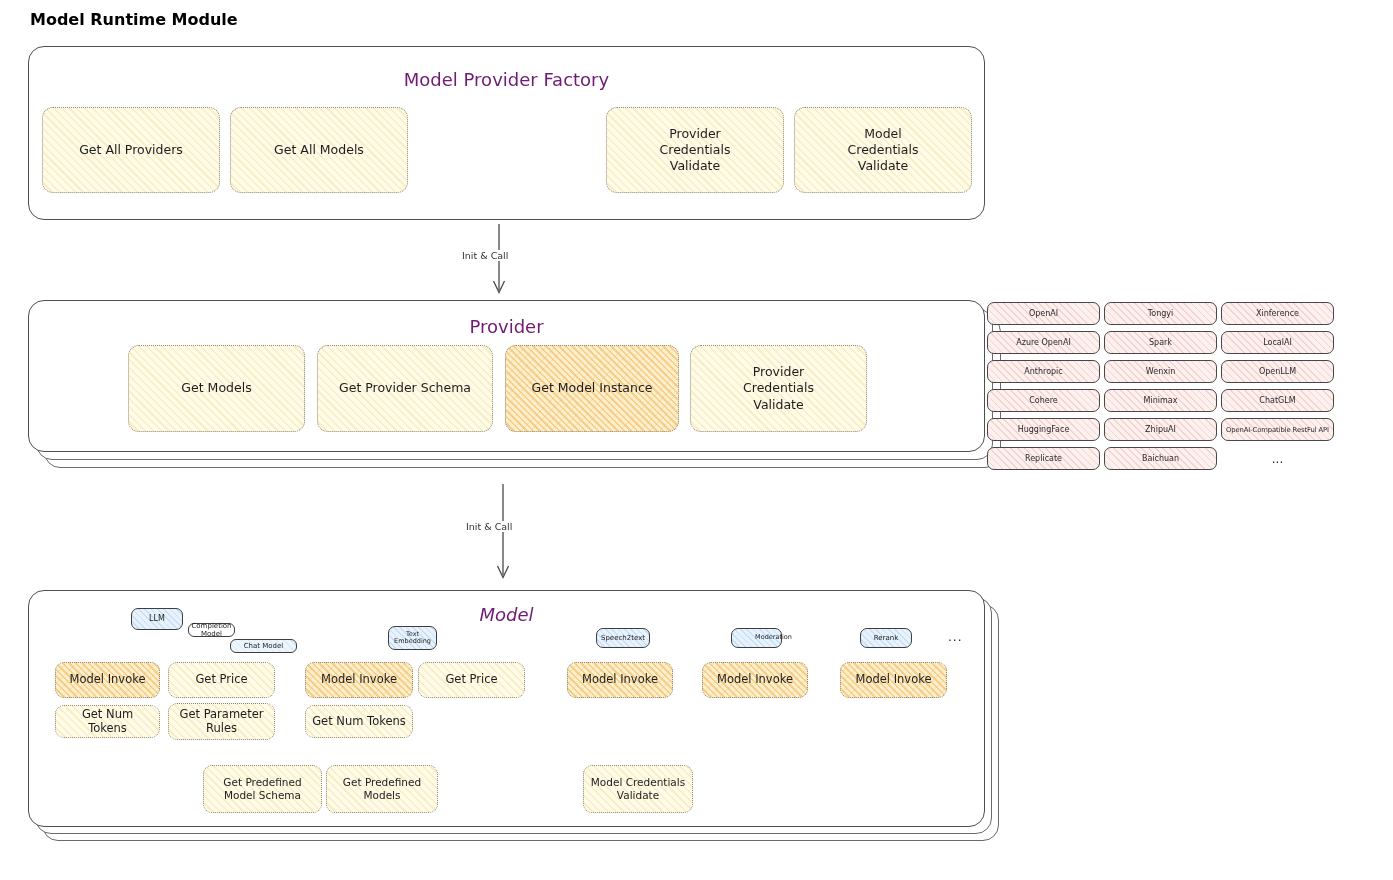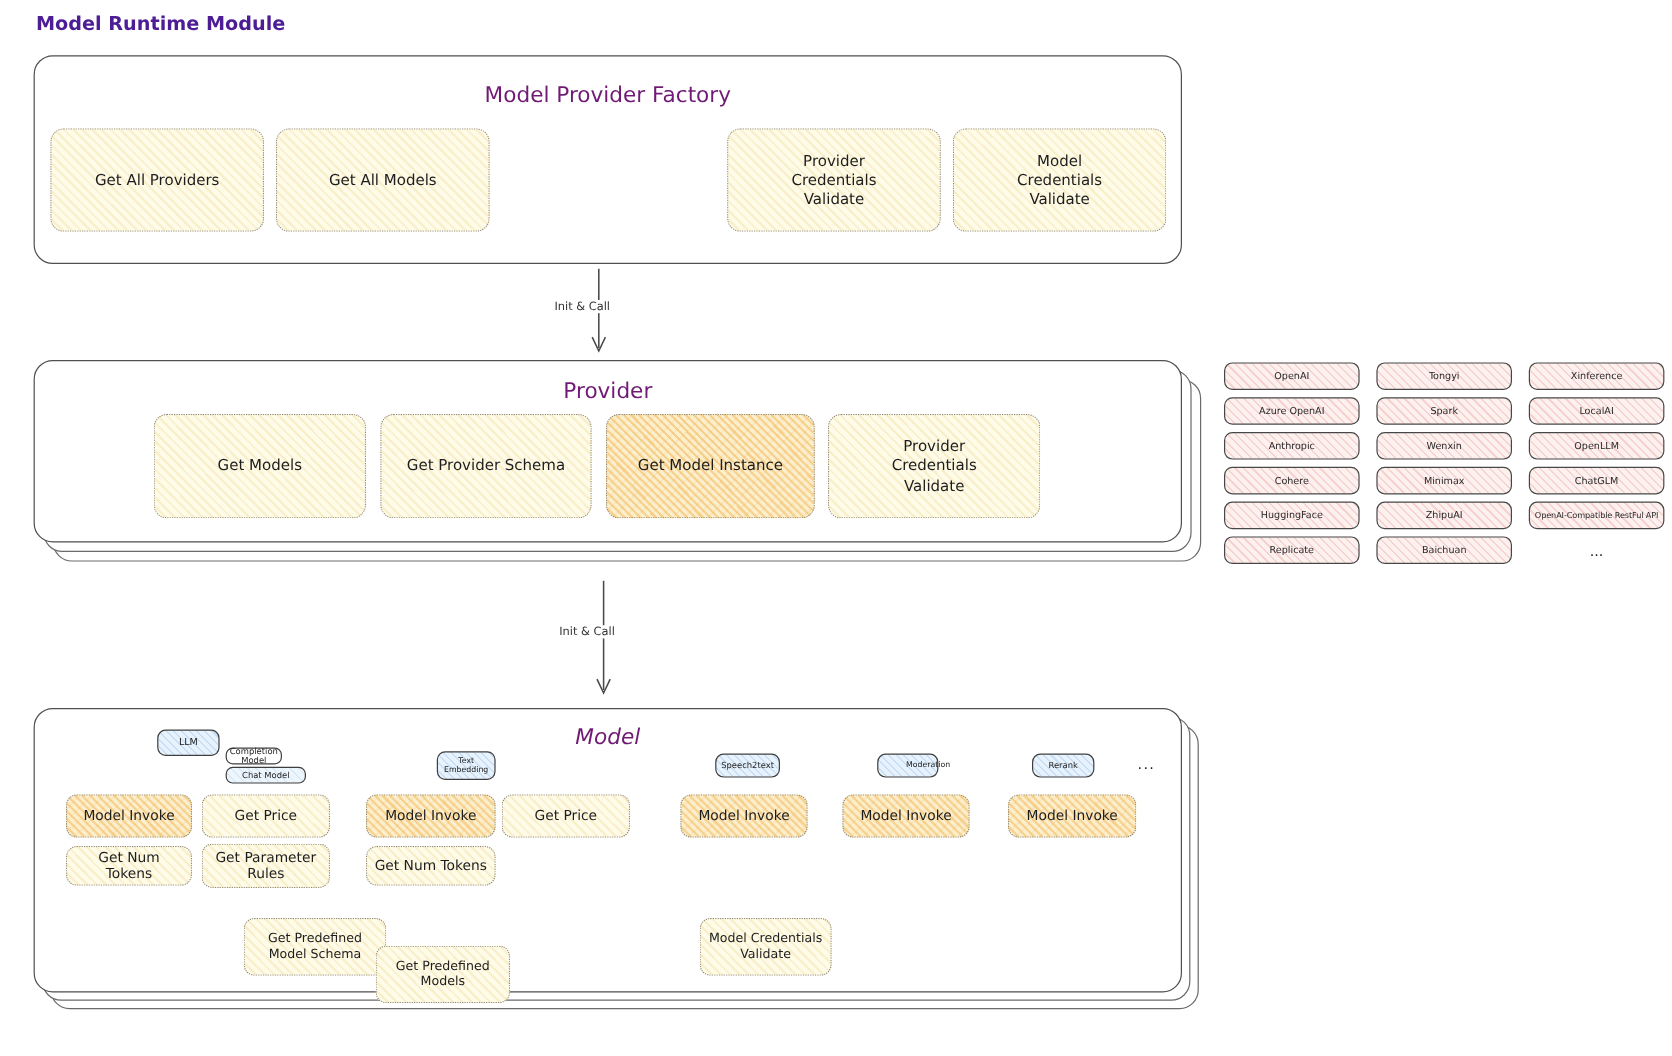--- a/index.html
+++ b/index.html
@@ -1,56 +1,56 @@
 <!DOCTYPE html>
 <html><head>
 <meta charset="utf-8">
 <style>
   html,body{margin:0;padding:0;background:#ffffff;}
   #canvas{position:relative;width:1393px;height:880px;background:#ffffff;overflow:hidden;
           font-family:"DejaVu Sans", sans-serif;color:#1c1c1c;}
 
-  .main-title{position:absolute;left:30px;top:10px;font-size:16px;font-weight:bold;color:#4c1d95;}
+  .main-title{position:absolute;left:30px;top:10px;font-size:16px;font-weight:bold;color:#000000;}
 
   
   .panel{position:absolute;background:#fff;border:1.4px solid #4f4f4f;border-radius:16px;box-sizing:border-box;}
   .panel.back{border-color:#6a6a6a;}
   .panel-title{position:absolute;left:0;right:0;text-align:center;font-size:18px;color:#701a75;}
 
   
   .btn{position:absolute;display:flex;align-items:center;justify-content:center;text-align:center;
        border:1.4px dotted #8f8a7c;border-radius:11px;font-size:12.5px;line-height:1.3;
        color:#1d1d1d;box-sizing:border-box;padding:2px 6px;}
   .btn.small{font-size:11.5px;border-radius:9px;line-height:1.2;}
   .yellow{background-color:#fefbe9;
     background-image:repeating-linear-gradient(45deg, rgba(240,214,140,.38) 0px, rgba(240,214,140,.38) 1.6px, transparent 1.6px, transparent 5.5px);}
   .orange{background-color:#fcefcd;
     background-image:
       repeating-linear-gradient(45deg, rgba(241,176,74,.50) 0px, rgba(241,176,74,.50) 1.8px, transparent 1.8px, transparent 4.6px),
       repeating-linear-gradient(135deg, rgba(241,176,74,.16) 0px, rgba(241,176,74,.16) 1.2px, transparent 1.2px, transparent 7px);}
 
   
-  .pill-grid{position:absolute;left:1020px;top:302px;display:grid;
-             grid-template-columns:113px 113px 113px;grid-auto-rows:23px;gap:6px 14px;}
+  .pill-grid{position:absolute;left:987px;top:302px;display:grid;
+             grid-template-columns:113px 113px 113px;grid-auto-rows:23px;gap:6px 4px;}
   .pill{display:flex;align-items:center;justify-content:center;text-align:center;
         border:1.2px solid #474747;border-radius:7px;font-size:8px;color:#2a2a2a;
         background-color:#fdf1f0;box-sizing:border-box;padding:0 2px;white-space:nowrap;overflow:hidden;
         background-image:repeating-linear-gradient(45deg, rgba(238,168,162,.42) 0px, rgba(238,168,162,.42) 1.3px, transparent 1.3px, transparent 5px);}
   .pill.tiny{font-size:6.8px;letter-spacing:-0.1px;}
   .pill-ellipsis{display:flex;align-items:center;justify-content:center;font-size:12px;color:#222;}
 
   
   .tag{position:absolute;display:flex;align-items:center;justify-content:center;text-align:center;
        border:1.2px solid #3e3e3e;border-radius:7px;font-size:8px;color:#222;box-sizing:border-box;
        background-color:#e7f2fc;line-height:1.15;padding:0 2px;
        background-image:repeating-linear-gradient(45deg, rgba(140,190,235,.35) 0px, rgba(140,190,235,.35) 1.2px, transparent 1.2px, transparent 4.5px);}
   .tag.white{background:#ffffff;background-image:none;font-size:7px;border-radius:6px;border-width:1.1px;}
   .tag.lightblue{background-color:#eef6fd;
        background-image:repeating-linear-gradient(45deg, rgba(140,190,235,.22) 0px, rgba(140,190,235,.22) 1px, transparent 1px, transparent 5px);
-       font-size:7px;border-radius:6px;border-width:1.1px;}
+       font-size:7px;border-radius:6px;border-width:1.1px;margin-left:42px;}
   .tag.tiny{font-size:6.5px;}
 
   .ellipsis-text{position:absolute;font-size:12px;color:#222;letter-spacing:1px;}
 
   .arrow-label{position:absolute;background:#fff;font-size:9.5px;color:#333;padding:0 3px;white-space:nowrap;}
   #arrow-overlay{position:absolute;left:0;top:0;pointer-events:none;}
 </style>
 </head>
 <body>
 
@@ -112,36 +112,36 @@
 
   <div class="panel back" style="left:42px;top:604px;width:957px;height:237px;"></div>
   <div class="panel back" style="left:35px;top:597px;width:957px;height:237px;"></div>
   <div class="panel" style="left:28px;top:590px;width:957px;height:237px;font-style:italic;">
     <div class="panel-title" style="top:13px;">Model</div>
   </div>
 
   <div class="tag" style="left:131px;top:608px;width:52px;height:22px;">LLM</div>
   <div class="tag white" style="left:188px;top:623px;width:47px;height:14px;">Completion Model</div>
   <div class="tag lightblue" style="left:188px;top:639px;width:67px;height:14px;">Chat Model</div>
-  <div class="tag tiny" style="left:364px;top:626px;width:49px;height:24px;">Text Embedding</div>
+  <div class="tag tiny" style="left:388px;top:626px;width:49px;height:24px;">Text Embedding</div>
   <div class="tag" style="left:596px;top:628px;width:54px;height:20px;font-size:7px;">Speech2text</div>
   <div class="tag tiny" style="left:731px;top:628px;width:51px;height:20px;padding-left:36px;">Moderation</div>
   <div class="tag" style="left:860px;top:628px;width:52px;height:20px;font-size:7px;">Rerank</div>
   <div class="ellipsis-text" style="left:948px;top:630px;">...</div>
 
   <div class="btn small orange" style="left:55px;top:662px;width:105px;height:36px;">Model Invoke</div>
   <div class="btn small yellow" style="left:168px;top:662px;width:107px;height:36px;">Get Price</div>
   <div class="btn small yellow" style="left:55px;top:705px;width:105px;height:33px;">Get Num Tokens</div>
   <div class="btn small yellow" style="left:168px;top:703px;width:107px;height:37px;">Get Parameter Rules</div>
 
   <div class="btn small orange" style="left:305px;top:662px;width:108px;height:36px;">Model Invoke</div>
   <div class="btn small yellow" style="left:418px;top:662px;width:107px;height:36px;">Get Price</div>
   <div class="btn small yellow" style="left:305px;top:705px;width:108px;height:33px;">Get Num Tokens</div>
 
   <div class="btn small orange" style="left:567px;top:662px;width:106px;height:36px;">Model Invoke</div>
   <div class="btn small orange" style="left:702px;top:662px;width:106px;height:36px;">Model Invoke</div>
   <div class="btn small orange" style="left:840px;top:662px;width:107px;height:36px;">Model Invoke</div>
 
   <div class="btn small yellow" style="left:203px;top:765px;width:119px;height:48px;font-size:10.5px;">Get Predefined Model Schema</div>
-  <div class="btn small yellow" style="left:313px;top:765px;width:112px;height:48px;font-size:10.5px;padding:18px 14px;margin-top:23px;">Get Predefined Models</div>
+  <div class="btn small yellow" style="left:326px;top:765px;width:112px;height:48px;font-size:10.5px;padding:18px 14px;">Get Predefined Models</div>
   <div class="btn small yellow" style="left:583px;top:765px;width:110px;height:48px;font-size:10.5px;">Model Credentials Validate</div>
 
 </div>
 
 </body></html>

